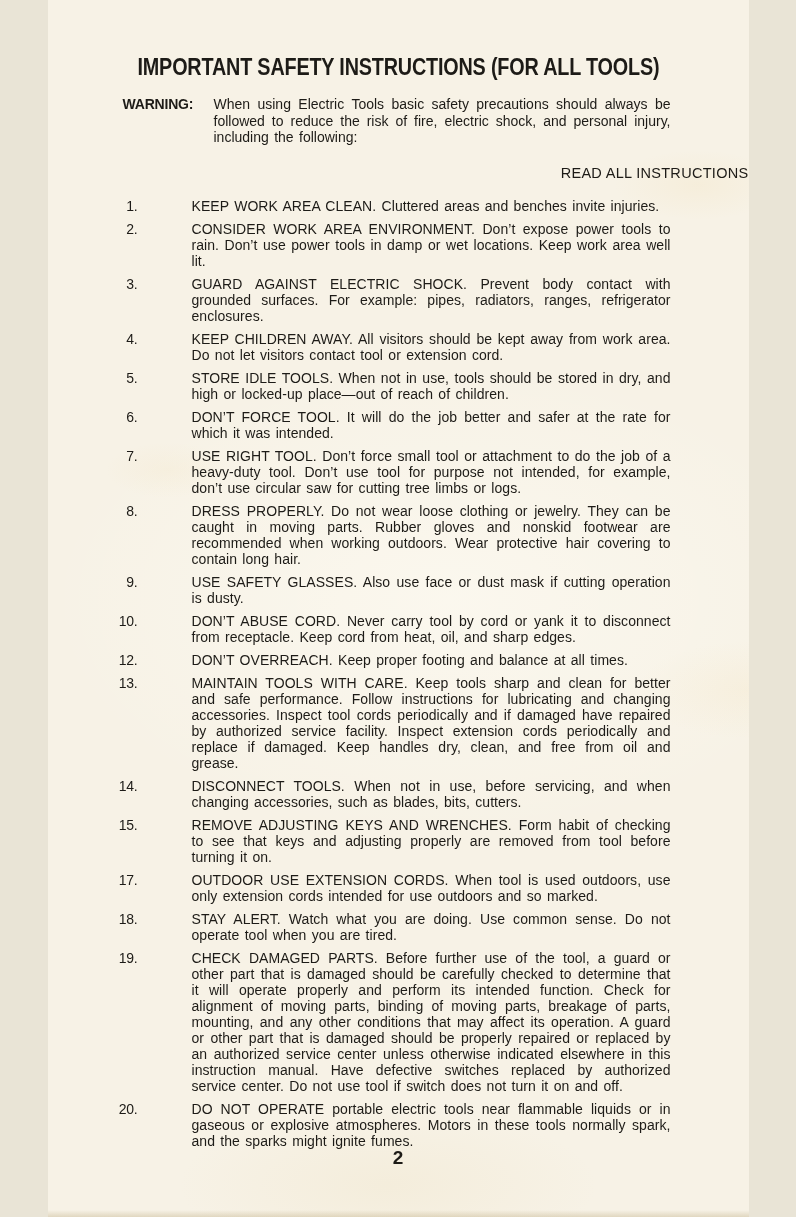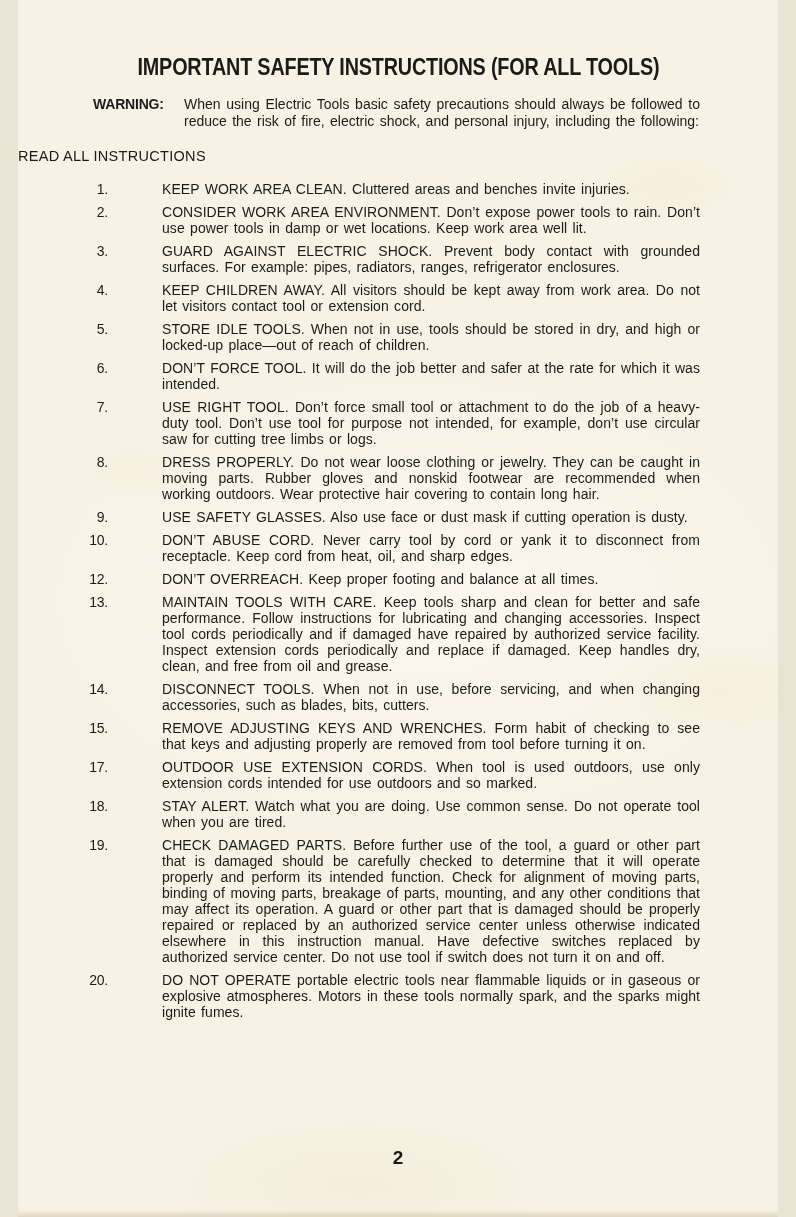--- a/index.html
+++ b/index.html
@@ -4,21 +4,21 @@
 <style>
   :root {
     --paper-bg: #f7f2e6;
     --ink: #1d1b17;
   }
   * { margin: 0; padding: 0; box-sizing: border-box; }
   html, body { background: #e9e4d6; }
   body { display: flex; justify-content: center; }
   .page {
     position: relative;
-    width: 760px;
+    width: 701px;
     height: 1217px;
     overflow: hidden;
     color: var(--ink);
     font-family: "Liberation Sans", "DejaVu Sans", sans-serif;
     background:
       linear-gradient(to top, rgba(197,182,146,0.45), rgba(197,182,146,0.0) 7px),
       radial-gradient(ellipse 120px 50px at 650px 185px, rgba(233,198,120,0.10), transparent 70%),
       radial-gradient(ellipse 160px 70px at 700px 690px, rgba(233,198,120,0.09), transparent 70%),
       radial-gradient(ellipse 90px 40px at 120px 470px, rgba(233,198,120,0.08), transparent 70%),
       radial-gradient(ellipse 300px 110px at 340px 1185px, rgba(226,206,155,0.14), transparent 70%),
@@ -50,21 +50,21 @@
     flex: 0 0 auto;
     letter-spacing: -0.2px;
   }
   .warning .wtext {
     flex: 1 1 auto;
     text-align: justify;
     word-spacing: 1.5px;
   }
   .subheading {
     margin-top: 19px;
-    text-align: left;
+    text-align: right;
     font-size: 14.5px;
     letter-spacing: 0.3px;
   }
   .list {
     margin: 17px 78px 0 62px;
   }
   .item {
     display: flex;
     margin-bottom: 7px;
     font-size: 14px;

